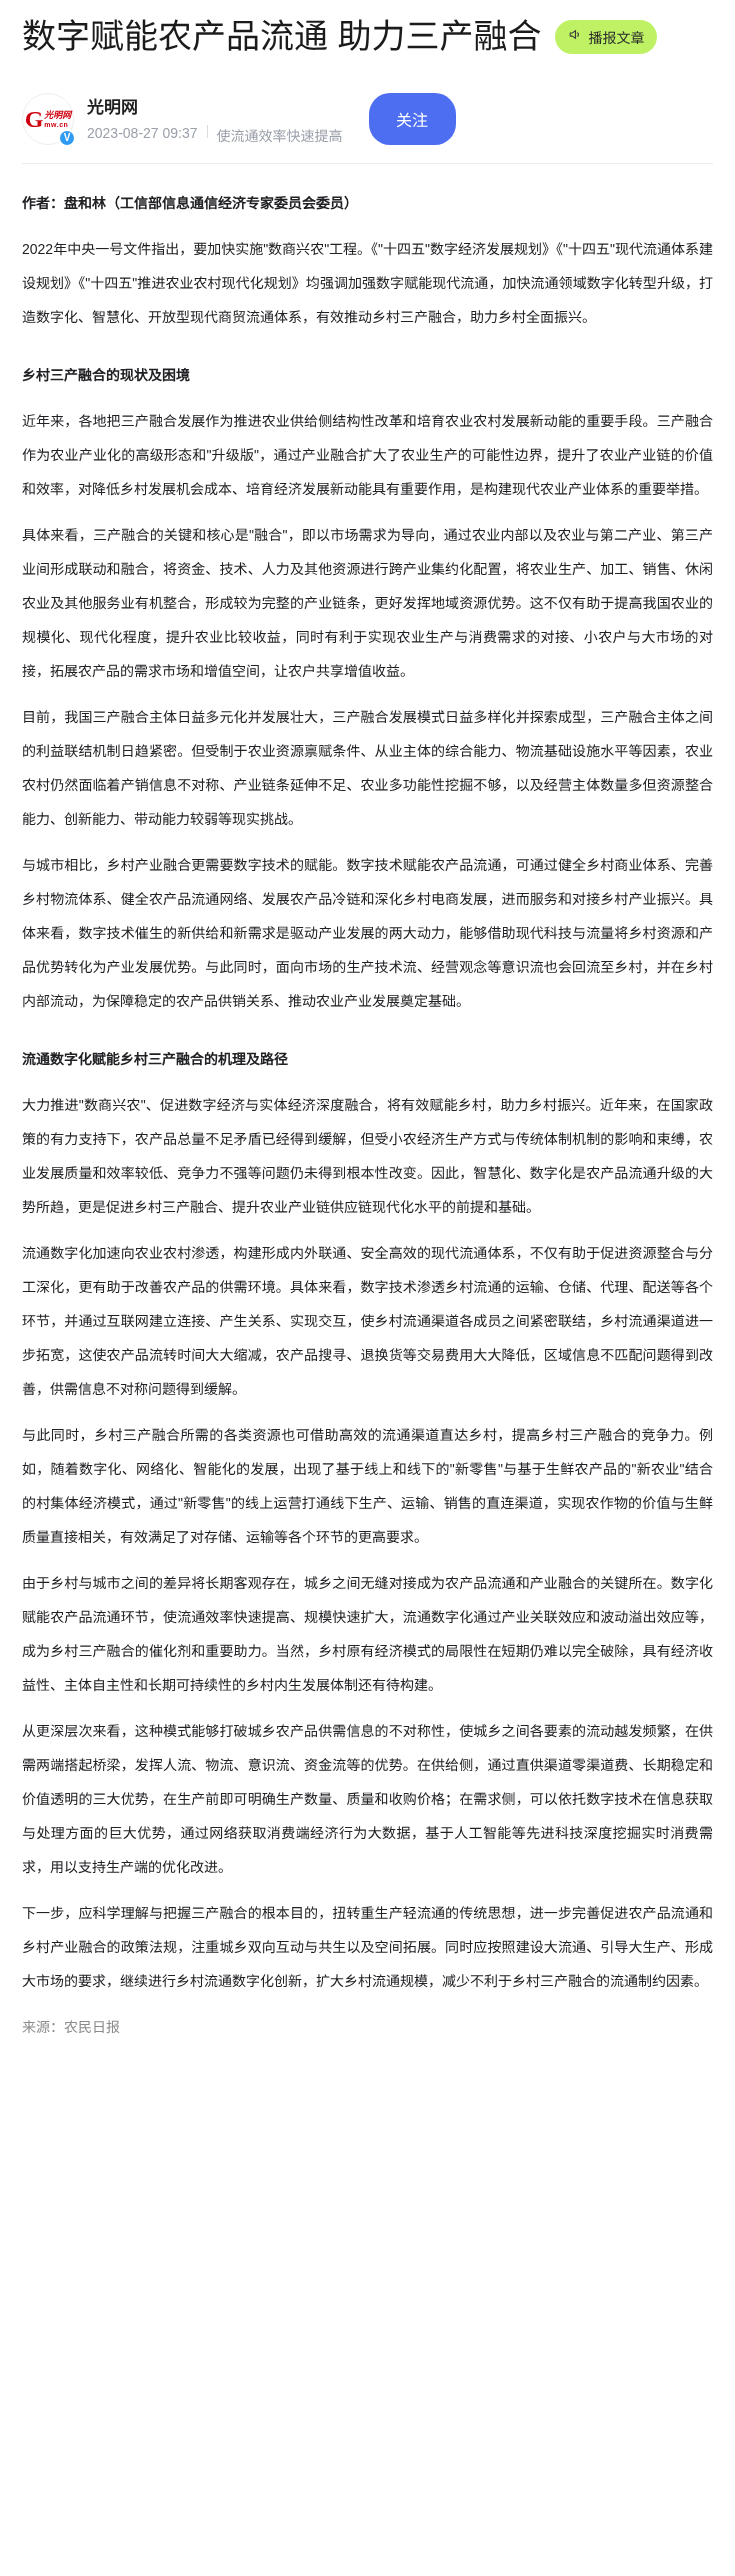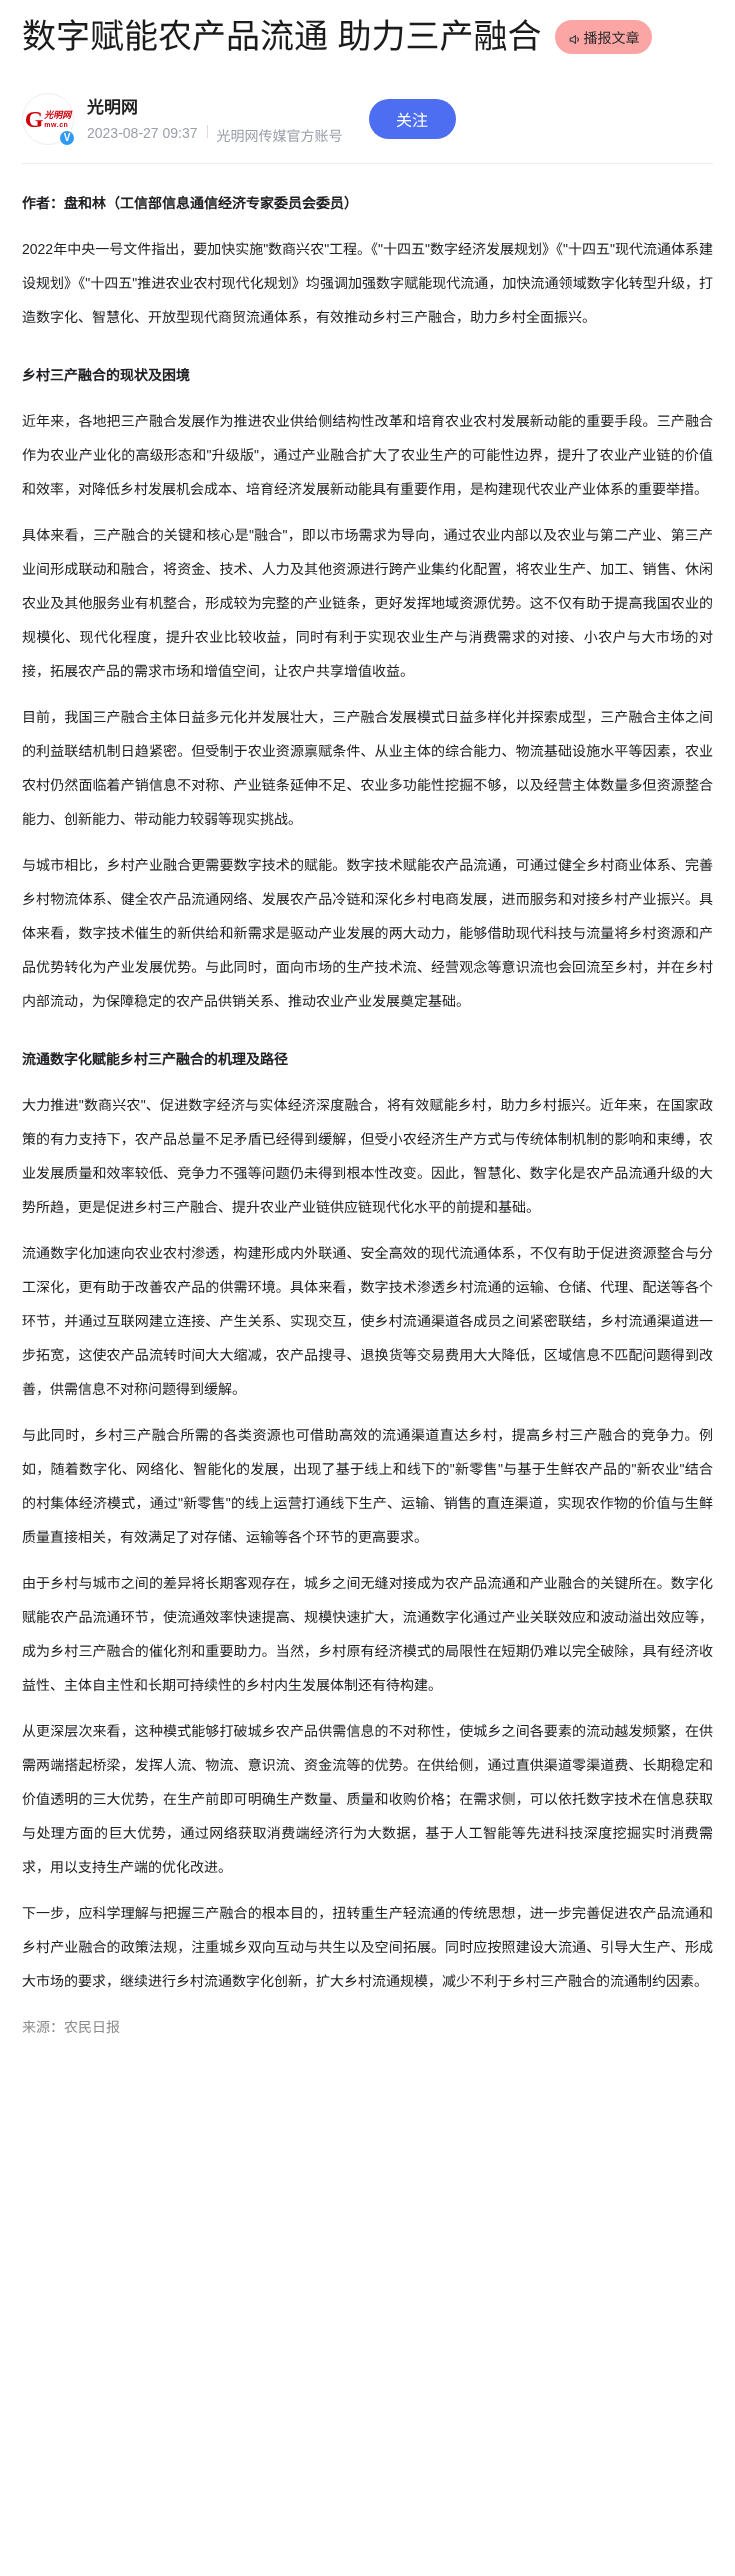--- a/index.html
+++ b/index.html
@@ -18,22 +18,23 @@
     font-size: 34px;
     line-height: 1.45;
     font-weight: 400;
     color: #1b1b1b;
     white-space: nowrap;
     letter-spacing: 0;
   }
   .broadcast-pill {
     flex: none;
     display: inline-flex;
-    align-items: flex-end;
-    background: #fca5a5;
+    align-items: flex-start;
+    gap: 5px;
+    background: #bef264;
     border: none;
     border-radius: 17px;
     padding: 7px 13px;
     font-size: 14px;
     color: #2b2b2b;
     cursor: pointer;
     font-family: inherit;
   }
   .broadcast-pill .speaker { display: inline-flex; }
 
@@ -64,21 +65,21 @@
     color: #fff; font-size: 10px; font-weight: 700;
     display: flex; align-items: center; justify-content: center;
     line-height: 1;
   }
   .pub-info { margin-left: 13px; }
   .pub-name { font-size: 17px; font-weight: 700; color: #1f1f1f; cursor: pointer; }
   .pub-meta { margin-top: 7px; font-size: 14px; color: #9aa0aa; display: flex; gap: 9px; }
   .meta-divider { width: 1px; height: 13px; background: #d8dbe0; }
   .follow-btn {
     margin-left: 26px;
-    width: 87px; height: 40px;
+    width: 87px; height: 52px;
     border: none; border-radius: 21px;
     background: #4e6ef2; color: #fff;
     font-size: 16px; cursor: pointer;
     font-family: inherit;
     flex: none;
   }
 
   .header-divider { border: none; border-top: 1px solid #ececf0; margin: 18px 0 0; }
 
   
@@ -122,21 +123,21 @@
           <span class="logo-domain">mw.cn</span>
         </span>
       </div>
       <span class="badge">V</span>
     </div>
     <div class="pub-info">
       <div class="pub-name">光明网</div>
       <div class="pub-meta">
         <span>2023-08-27 09:37</span>
         <span class="meta-divider"></span>
-        <span>光明网传媒官方账号</span>
+        <span>使流通效率快速提高</span>
       </div>
     </div>
     <button class="follow-btn">关注</button>
   </div>
 
   <hr class="header-divider">
 
   <div class="article">
       <p class="author-line">作者：盘和林（工信部信息通信经济专家委员会委员）</p>
       <p class="body-paragraph">2022年中央一号文件指出，要加快实施"数商兴农"工程。《"十四五"数字经济发展规划》《"十四五"现代流通体系建设规划》《"十四五"推进农业农村现代化规划》均强调加强数字赋能现代流通，加快流通领域数字化转型升级，打造数字化、智慧化、开放型现代商贸流通体系，有效推动乡村三产融合，助力乡村全面振兴。</p>

